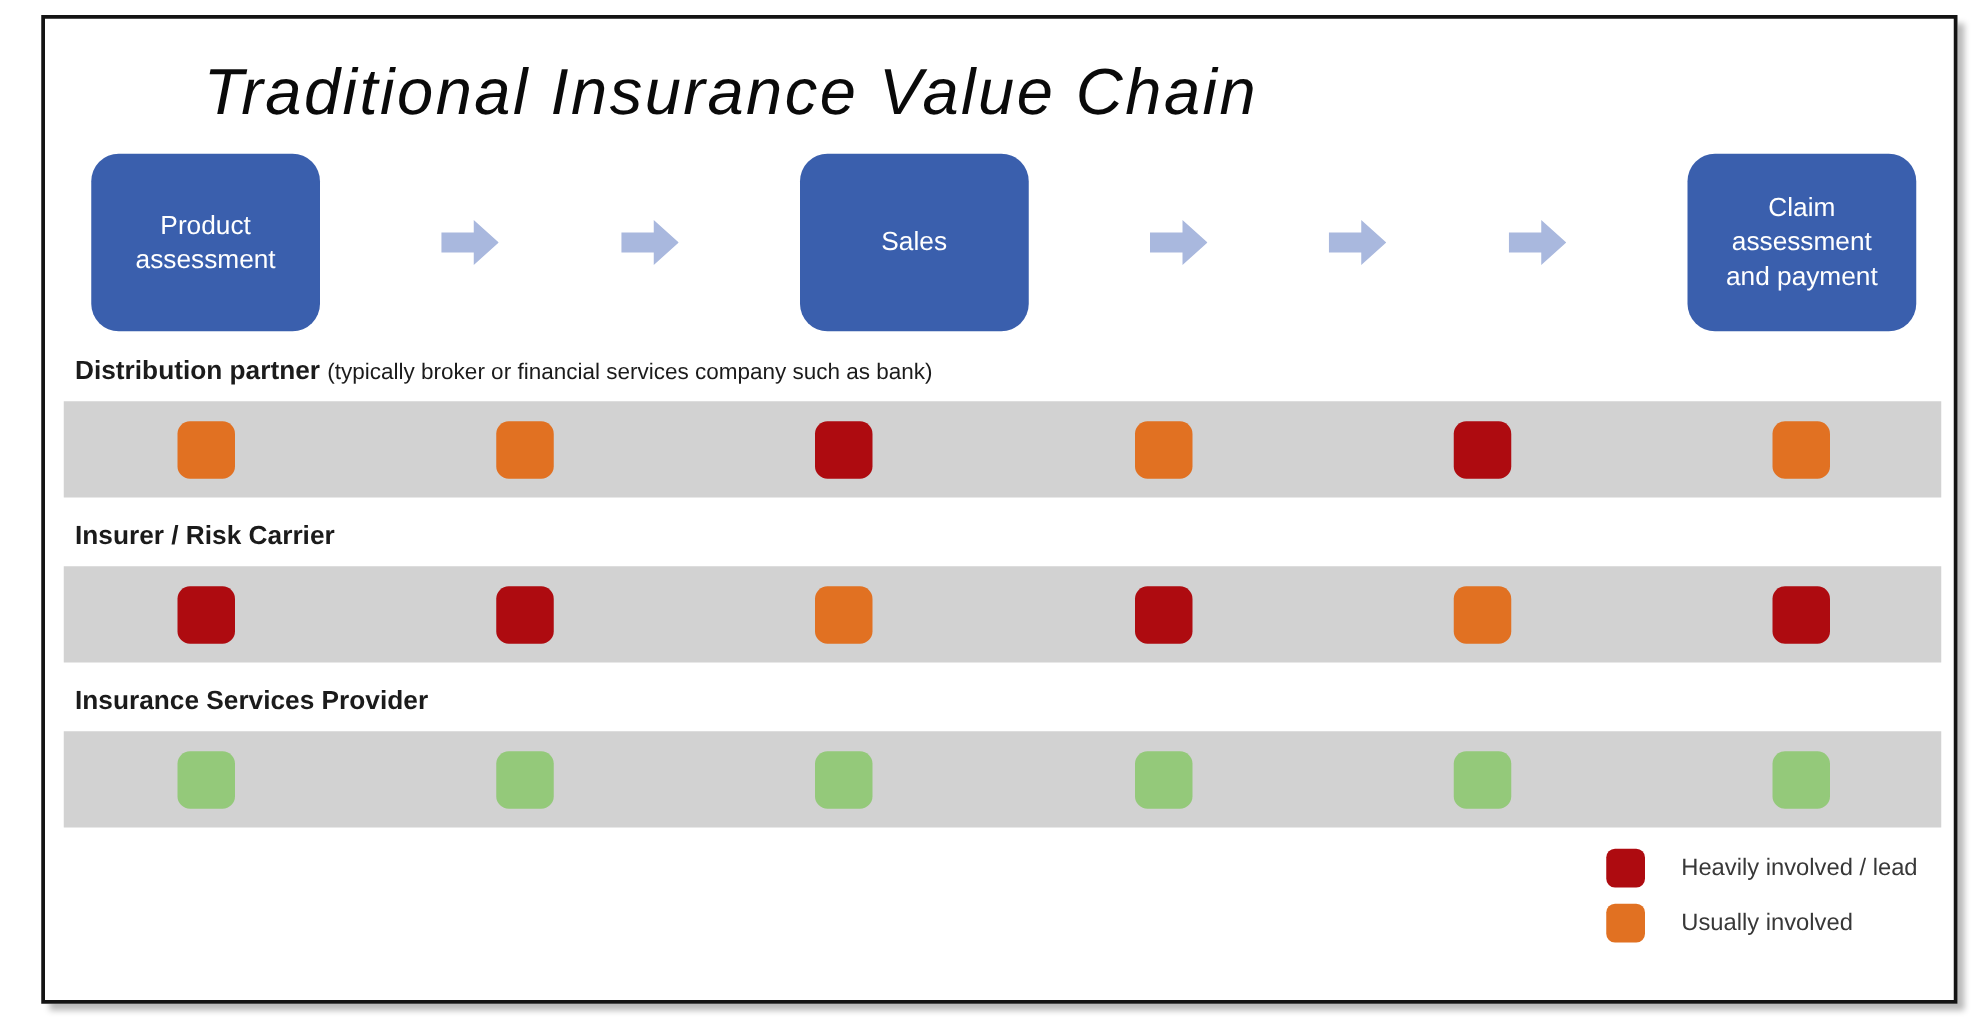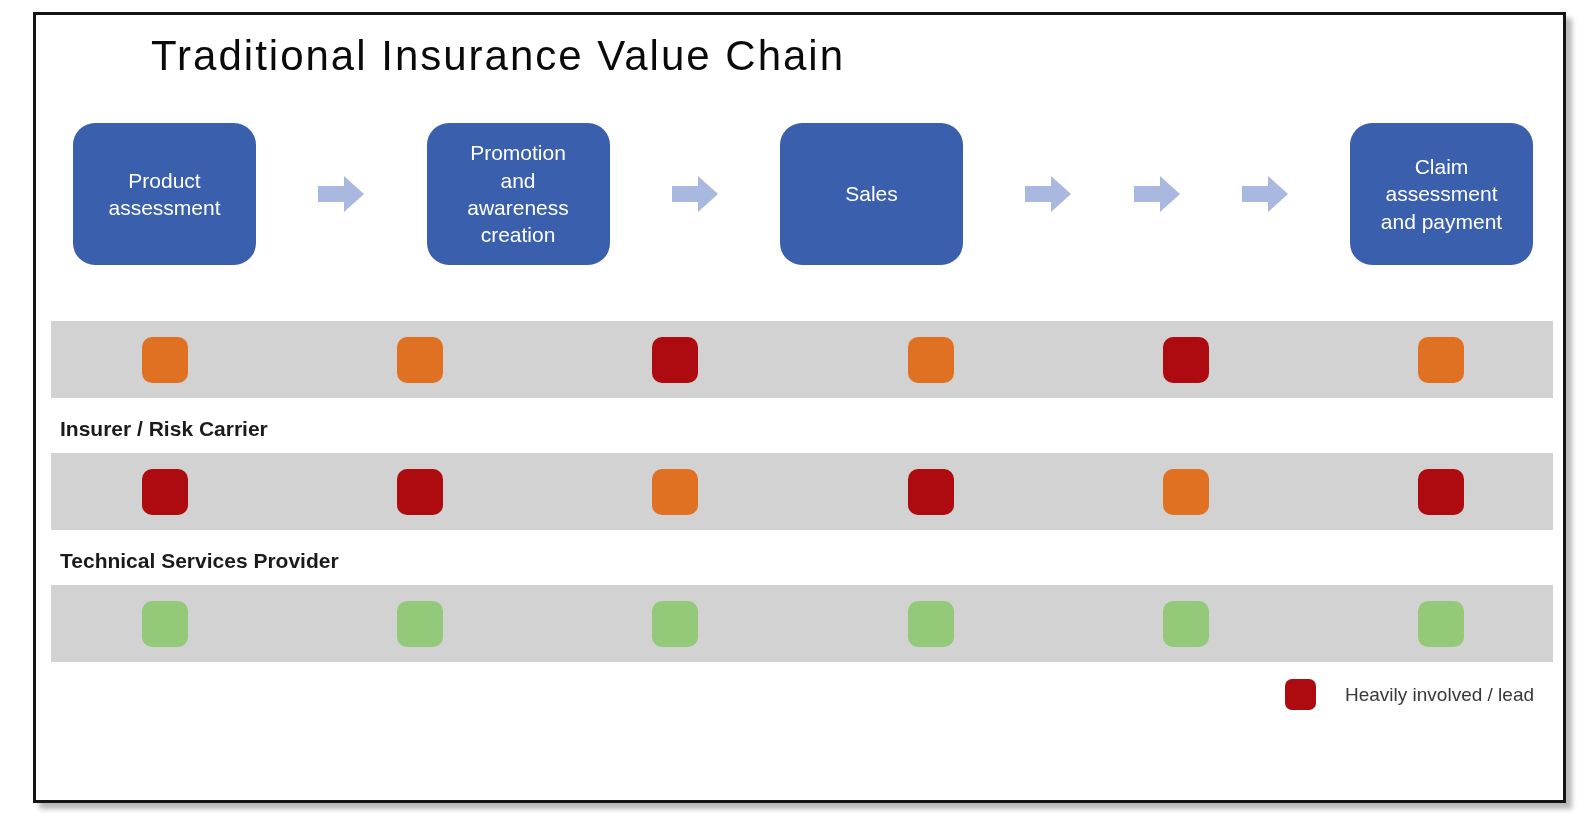--- a/index.html
+++ b/index.html
@@ -8,23 +8,24 @@
     font-family:"Liberation Sans", sans-serif;
     -webkit-font-smoothing:antialiased;
   }
   .frame{
     position:absolute;left:33px;top:12px;width:1533px;height:791px;
     background:#fff;border:3px solid #141414;
     box-shadow:6px 6px 5px rgba(0,0,0,0.28);
     box-sizing:border-box;overflow:hidden;
   }
   .title{
-    position:absolute;left:112px;top:14px;margin:3px;
-    font-size:42px;font-weight:400;letter-spacing:2px;color:#0a0a0a;
+    position:absolute;left:112px;top:14px;margin:15px;
+    font-size:52px;font-weight:400;letter-spacing:2px;color:#0a0a0a;
     white-space:nowrap;
+    font-style:italic;
   }
   
   .stages{
     position:absolute;left:37px;top:108px;width:1460px;height:142px;
     display:flex;justify-content:space-between;align-items:stretch;
   }
   .stage{
     width:183px;border-radius:22px;background:var(--stage-box,#3A5FAD);
     color:#fff;display:flex;align-items:center;justify-content:center;
     text-align:center;font-size:21px;line-height:1.3;
@@ -69,24 +70,20 @@
   <h1 class="title">Traditional Insurance Value Chain</h1>
 
   <div class="stages">
     <div class="stage">Product
 assessment</div>
     <span class="arrow">
         <svg viewBox="0 0 46 40">
           <polygon points="0,12 26,12 26,2 46,20 26,38 26,28 0,28"></polygon>
         </svg>
       </span>
-    <div class="stage">Promotion
-and
-awareness
-creation</div>
     <span class="arrow">
         <svg viewBox="0 0 46 40">
           <polygon points="0,12 26,12 26,2 46,20 26,38 26,28 0,28"></polygon>
         </svg>
       </span>
     <div class="stage">Sales</div>
     <span class="arrow">
         <svg viewBox="0 0 46 40">
           <polygon points="0,12 26,12 26,2 46,20 26,38 26,28 0,28"></polygon>
         </svg>
@@ -99,20 +96,24 @@
     <span class="arrow">
         <svg viewBox="0 0 46 40">
           <polygon points="0,12 26,12 26,2 46,20 26,38 26,28 0,28"></polygon>
         </svg>
       </span>
     <div class="stage">Claim
 assessment
 and payment</div>
   </div>
 
+  <div class="row-label" id="label-0">
+    <span>Distribution partner</span>
+    <span class="row-note">(typically broker or financial services company such as bank)</span>
+  </div>
   <div class="band" id="band-0">
     <div class="cells">
       <div class="cell">
           <span class="marker" style="background-color: rgb(225, 113, 34);"></span>
         </div>
       <div class="cell">
           <span class="marker" style="background-color: rgb(225, 113, 34);"></span>
         </div>
       <div class="cell">
           <span class="marker" style="background-color: rgb(174, 11, 16);"></span>
@@ -150,21 +151,21 @@
       <div class="cell">
           <span class="marker" style="background-color: rgb(225, 113, 34);"></span>
         </div>
       <div class="cell">
           <span class="marker" style="background-color: rgb(174, 11, 16);"></span>
         </div>
     </div>
   </div>
 
   <div class="row-label" id="label-2">
-    <span>Technical Services Provider</span>
+    <span>Insurance Services Provider</span>
     <span class="row-note"></span>
   </div>
   <div class="band" id="band-2">
     <div class="cells">
       <div class="cell">
           <span class="marker" style="background-color: rgb(148, 201, 122);"></span>
         </div>
       <div class="cell">
           <span class="marker" style="background-color: rgb(148, 201, 122);"></span>
         </div>
@@ -181,15 +182,19 @@
           <span class="marker" style="background-color: rgb(148, 201, 122);"></span>
         </div>
     </div>
   </div>
 
   <div class="legend">
     <div class="legend-item">
       <span class="legend-swatch" style="background-color: rgb(174, 11, 16);"></span>
       <span class="legend-label">Heavily involved / lead</span>
     </div>
+    <div class="legend-item">
+      <span class="legend-swatch" style="background-color: rgb(225, 113, 34);"></span>
+      <span class="legend-label">Usually involved</span>
+    </div>
   </div>
 
 </div>
 
 </body></html>

